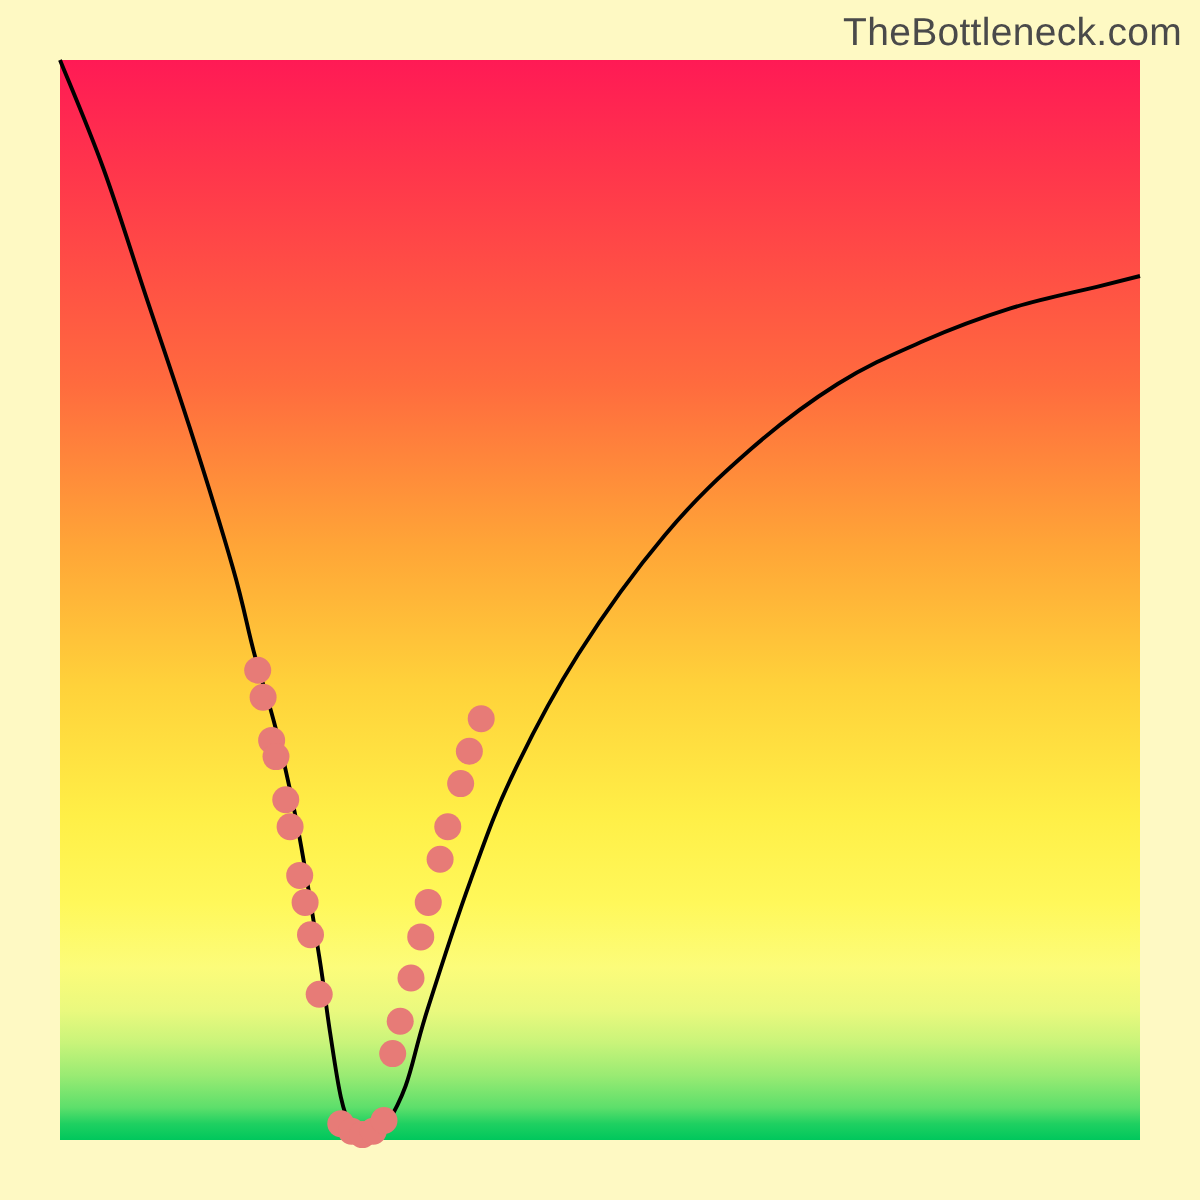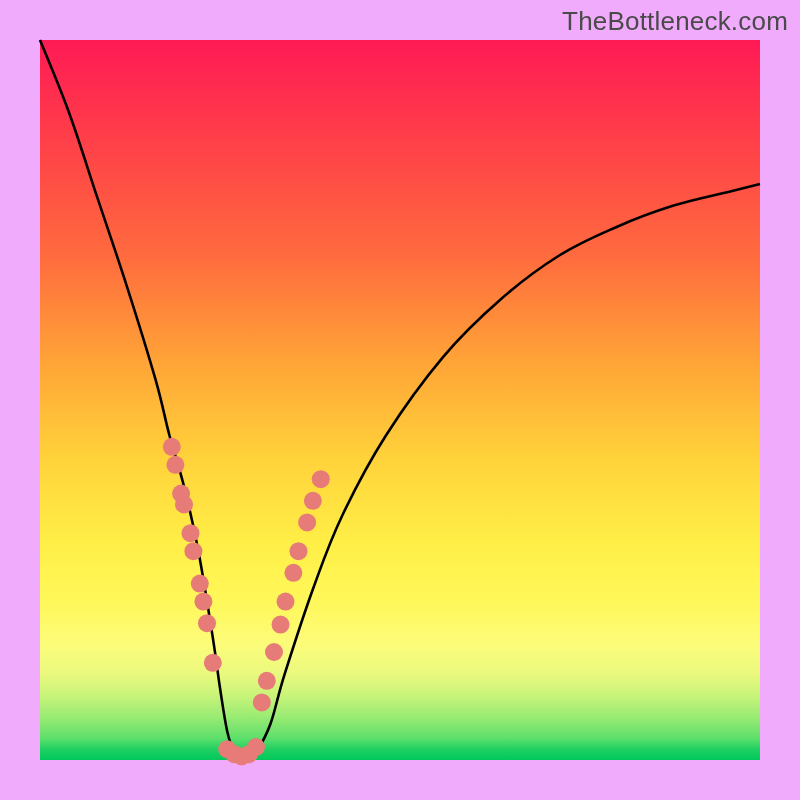--- a/index.html
+++ b/index.html
@@ -10,21 +10,21 @@
     overflow: hidden;
     background: #000;
     font-family: Arial, Helvetica, sans-serif;
   }
   .frame {
     position: absolute;
     left: 0;
     top: 0;
     width: 800px;
     height: 800px;
-    background: #f0abfc;
+    background: #fef9c3;
   }
   .plot {
     position: absolute;
     left: 40px;
     top: 40px;
     width: 720px;
     height: 720px;
     background: linear-gradient(
       to bottom,
       #ff1a55 0%,

